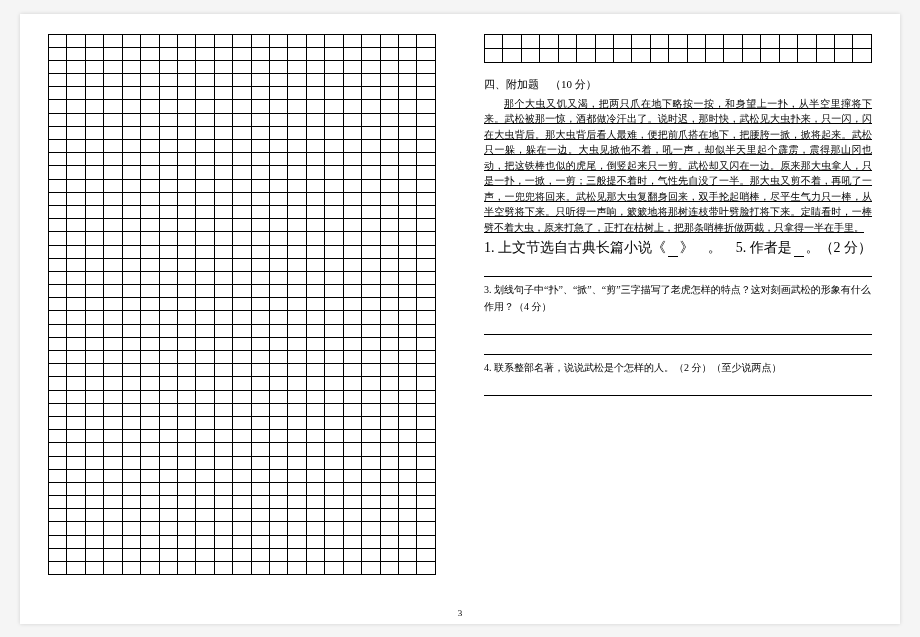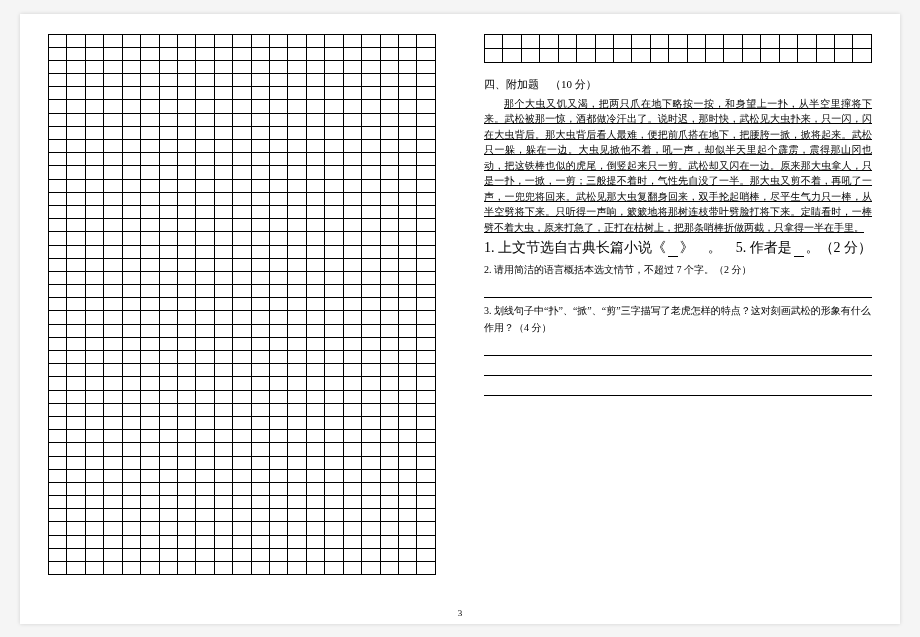--- a/index.html
+++ b/index.html
@@ -1100,27 +1100,27 @@
     <div class="passage" id="passage">那个大虫又饥又渴，把两只爪在地下略按一按，和身望上一扑，从半空里撺将下来。武松被那一惊，酒都做冷汗出了。说时迟，那时快，武松见大虫扑来，只一闪，闪在大虫背后。那大虫背后看人最难，便把前爪搭在地下，把腰胯一掀，掀将起来。武松只一躲，躲在一边。大虫见掀他不着，吼一声，却似半天里起个霹雳，震得那山冈也动，把这铁棒也似的虎尾，倒竖起来只一剪。武松却又闪在一边。<u>原来那大虫拿人，只是一扑，一掀，一剪；三般提不着时，气性先自没了一半。</u>那大虫又剪不着，再吼了一声，一兜兜将回来。武松见那大虫复翻身回来，双手抡起哨棒，尽平生气力只一棒，从半空劈将下来。只听得一声响，簌簌地将那树连枝带叶劈脸打将下来。定睛看时，一棒劈不着大虫，原来打急了，正打在枯树上，把那条哨棒折做两截，只拿得一半在手里。</div>
 
     <div class="q-row">
       <span>1. 上文节选自古典长篇小说《</span>
       <span class="fill"></span>
       <span>》　。　5. 作者是</span>
       <span class="fill"></span>
       <span class="tail">。（2 分）</span>
     </div>
 
-    <div class="question">2. 请用简洁的语言概括本选文情节，不超过 7  个字。（2 分）</div>
     <div class="ans-line"></div>
 
     <div class="question">3. 划线句子中“扑”、“掀”、“剪”三字描写了老虎怎样的特点？这对刻画武松的形象有什么作用？（4 分）</div>
     <div class="ans-line"></div>
     <div class="ans-line"></div>
 
+    <div class="question">4. 联系整部名著，说说武松是个怎样的人。（2 分）（至少说两点）</div>
     <div class="ans-line"></div>
 
   </div>
 
   <div class="footer">
     <div>3</div>
   </div>
 
 </div>
 

